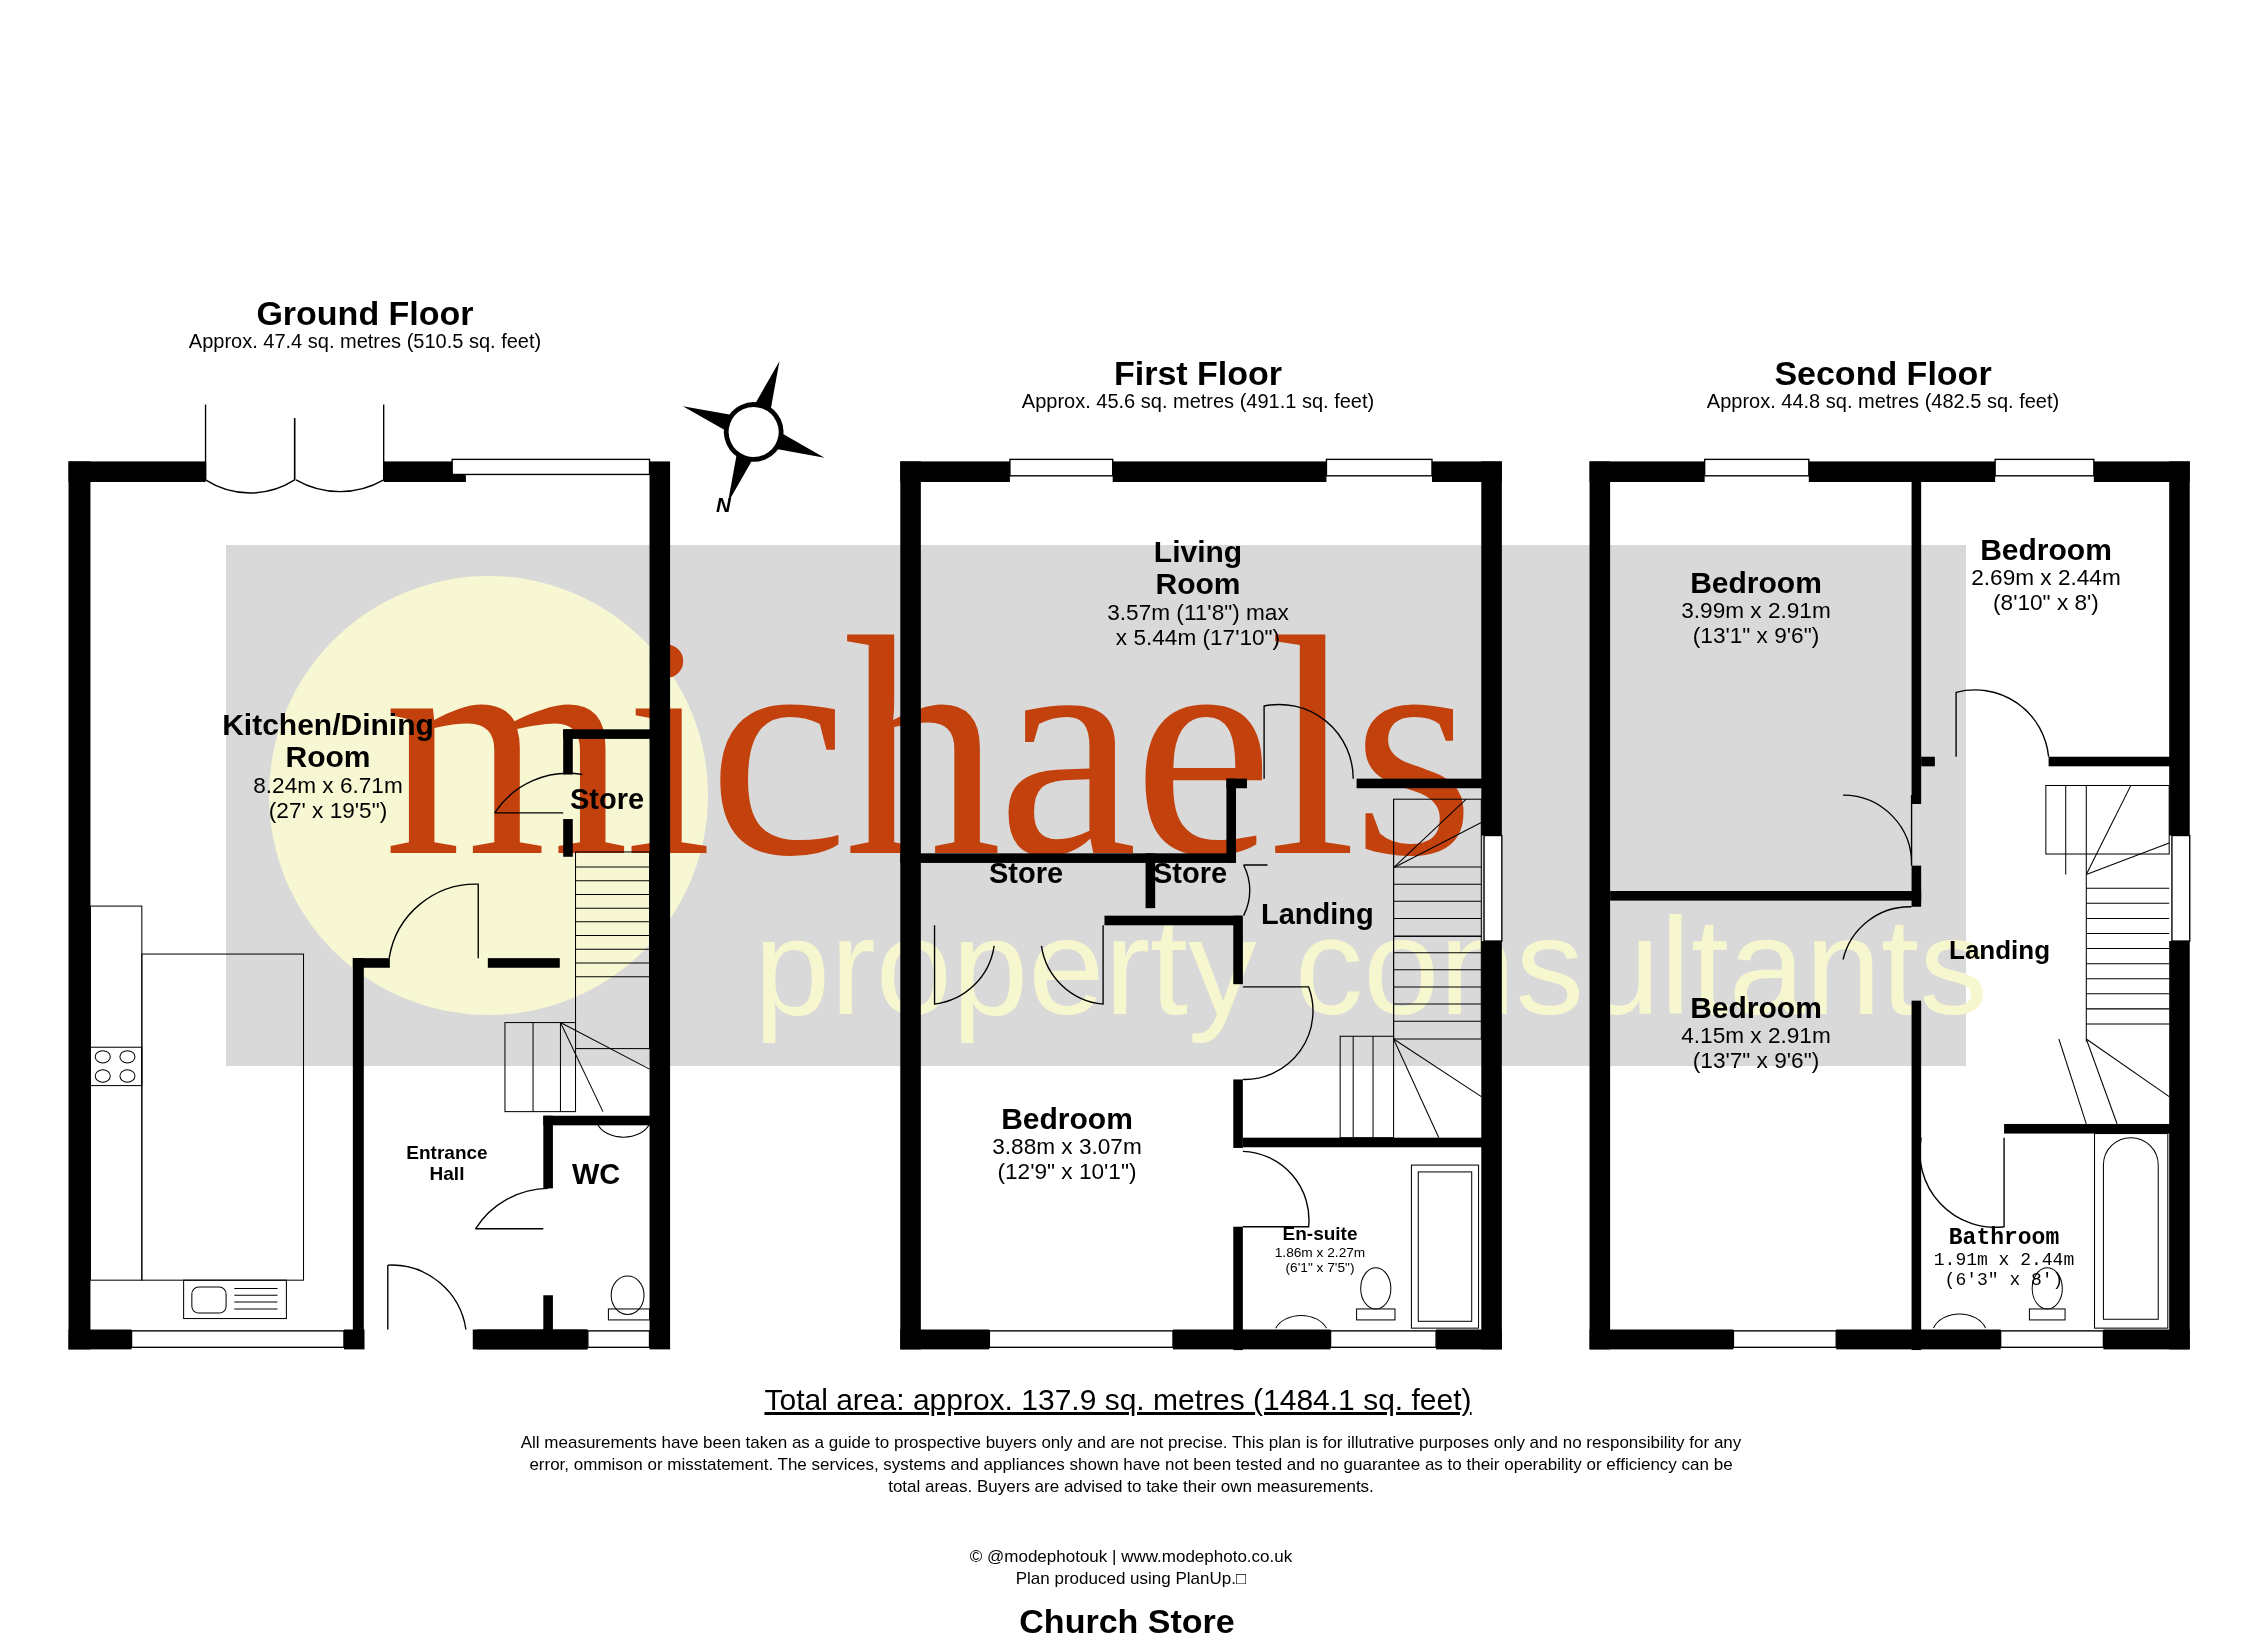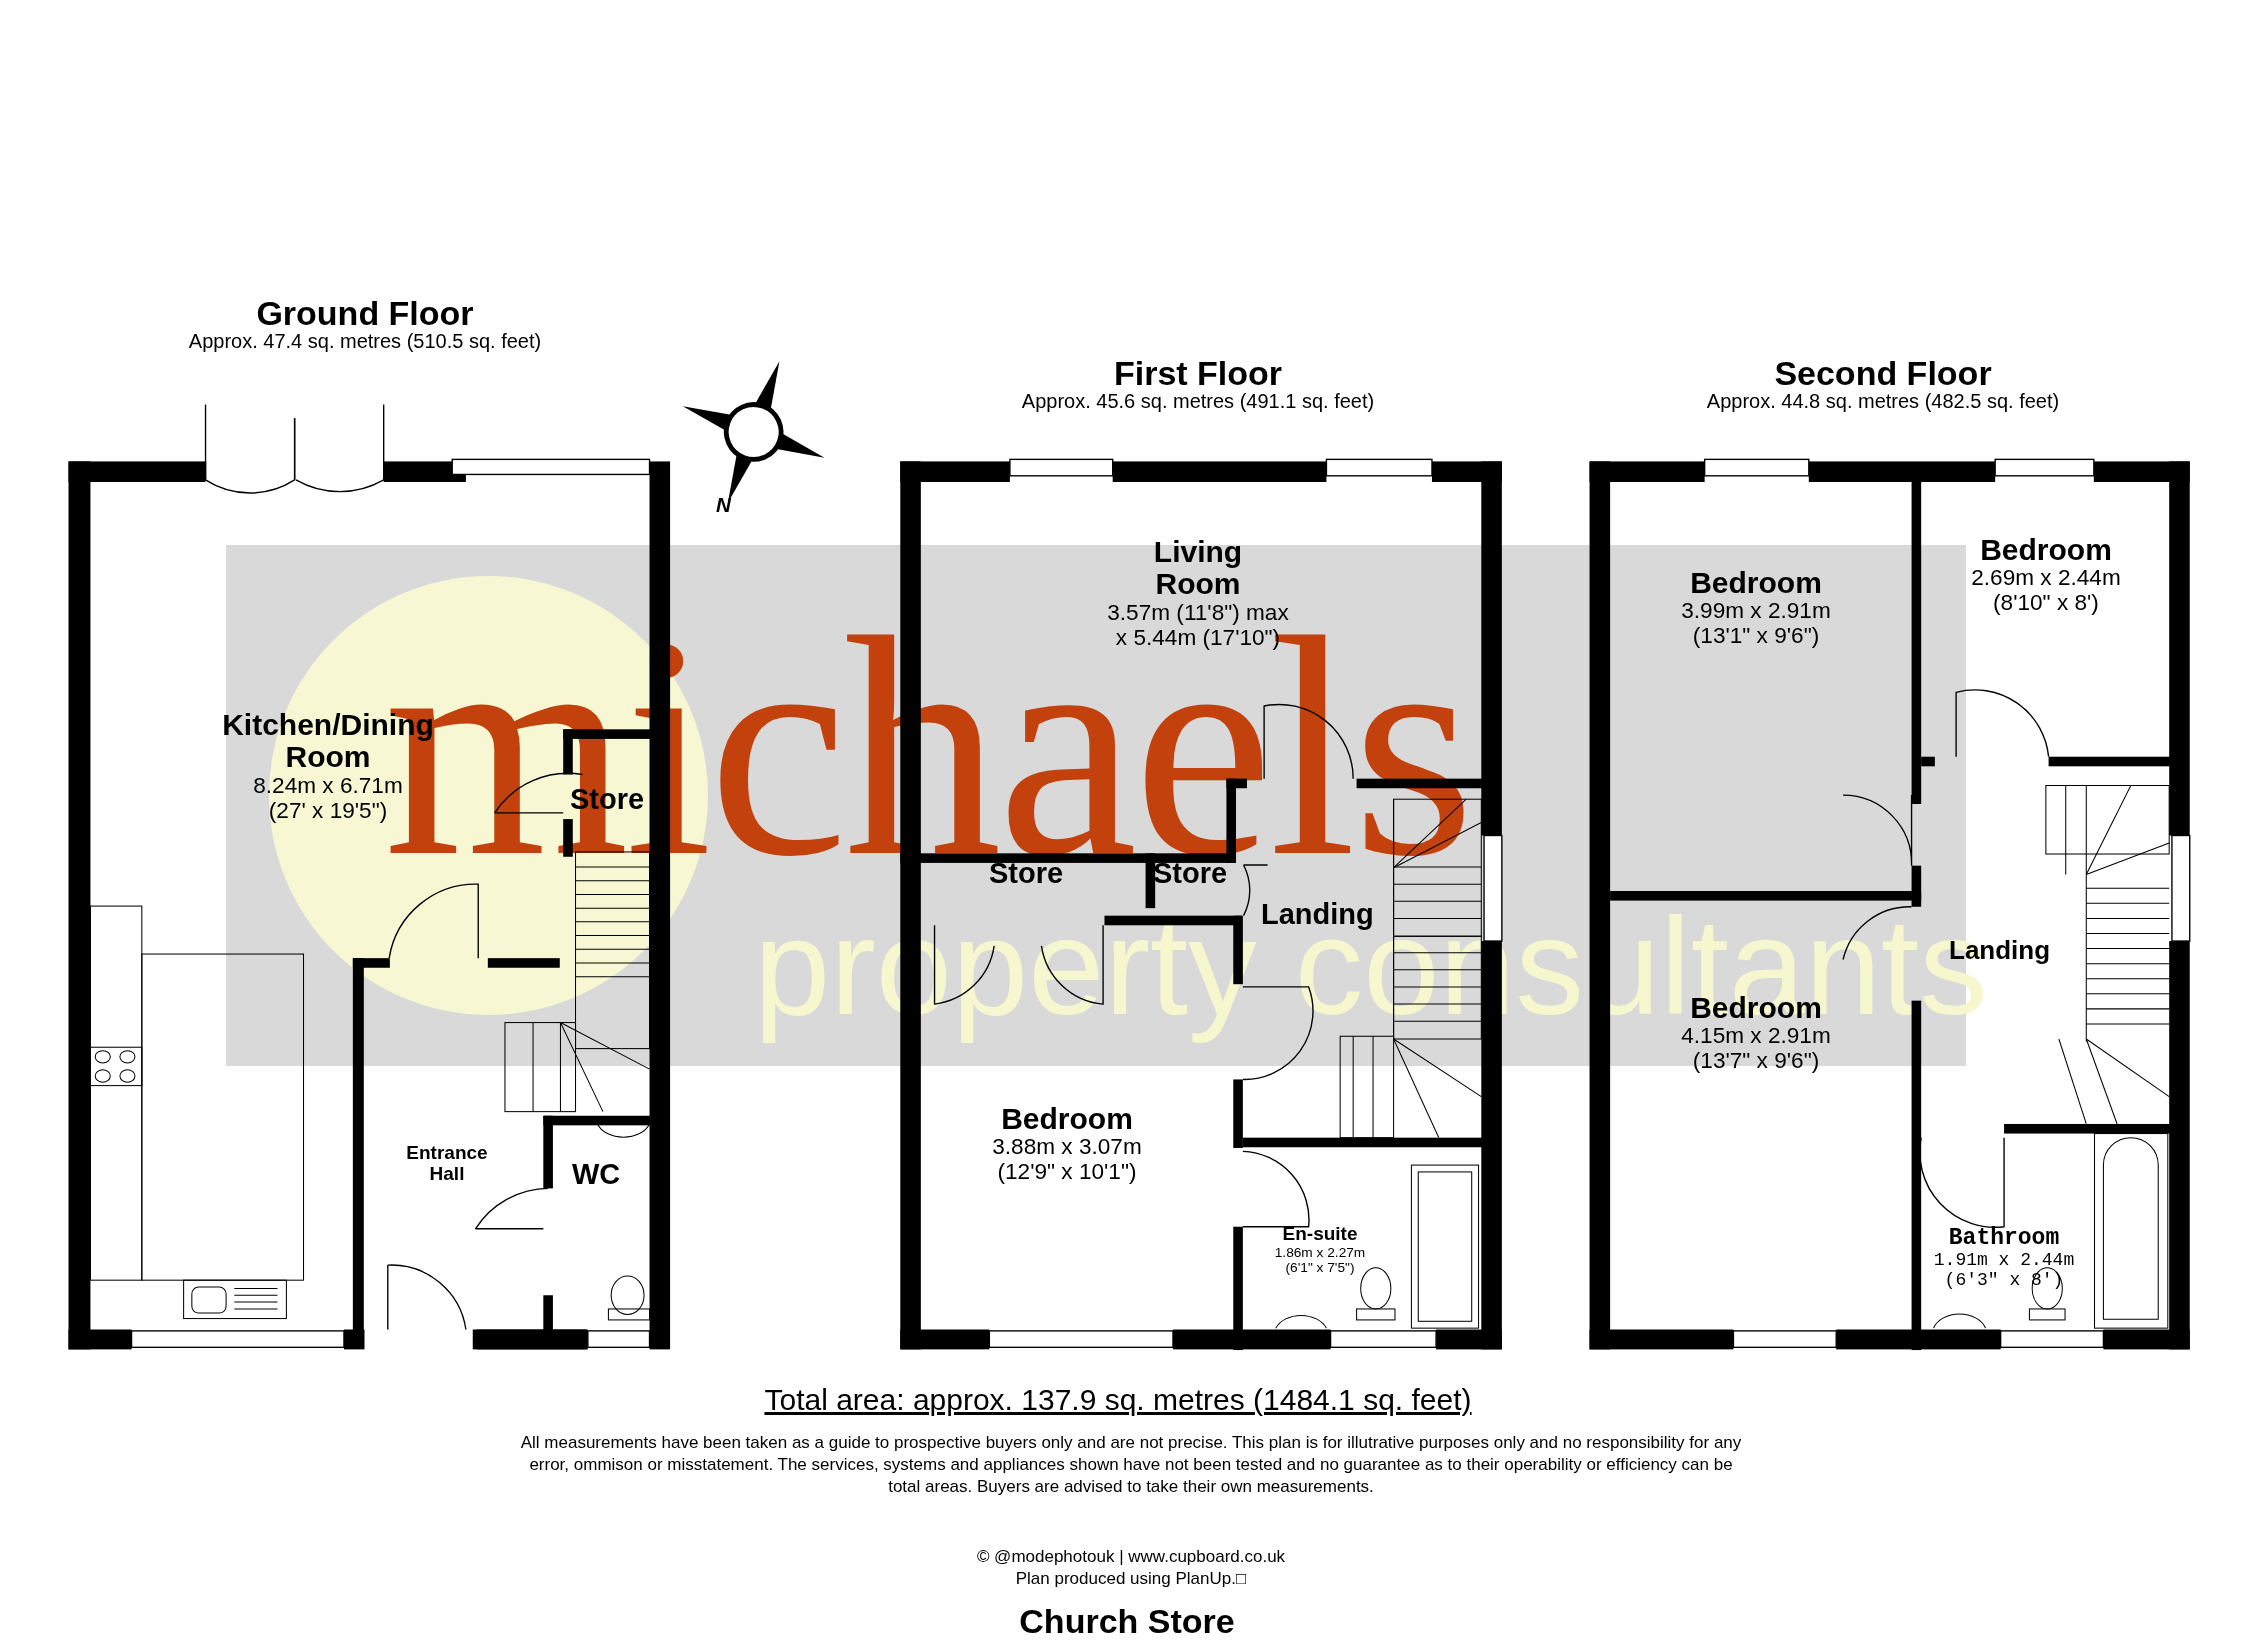--- a/index.html
+++ b/index.html
@@ -320,17 +320,17 @@
   <div class="room-dim-sm" style="font-size:18px;">(6'3" x 8')</div>
 </div>
 
 <div class="abs center total" style="left:1118px; top:1383px;">Total area: approx. 137.9 sq. metres (1484.1 sq. feet)</div>
 <div class="abs center disclaimer" style="left:1131px; top:1432px;">
   <div>All measurements have been taken as a guide to prospective buyers only and are not precise. This plan is for illutrative purposes only and no responsibility for any</div>
   <div>error, ommison or misstatement. The services, systems and appliances shown have not been tested and no guarantee as to their operability or efficiency can be</div>
   <div>total areas. Buyers are advised to take their own measurements.</div>
 </div>
 <div class="abs center credit" style="left:1131px; top:1546px;">
-  <div>© @modephotouk | www.cupboard.co.uk</div>
+  <div>© @modephotouk | www.modephoto.co.uk</div>
   <div>Plan produced using PlanUp.□</div>
 </div>
 <div class="abs center address" style="left:1127px; top:1602px;">Church Store</div>
 
 
 </body></html>

